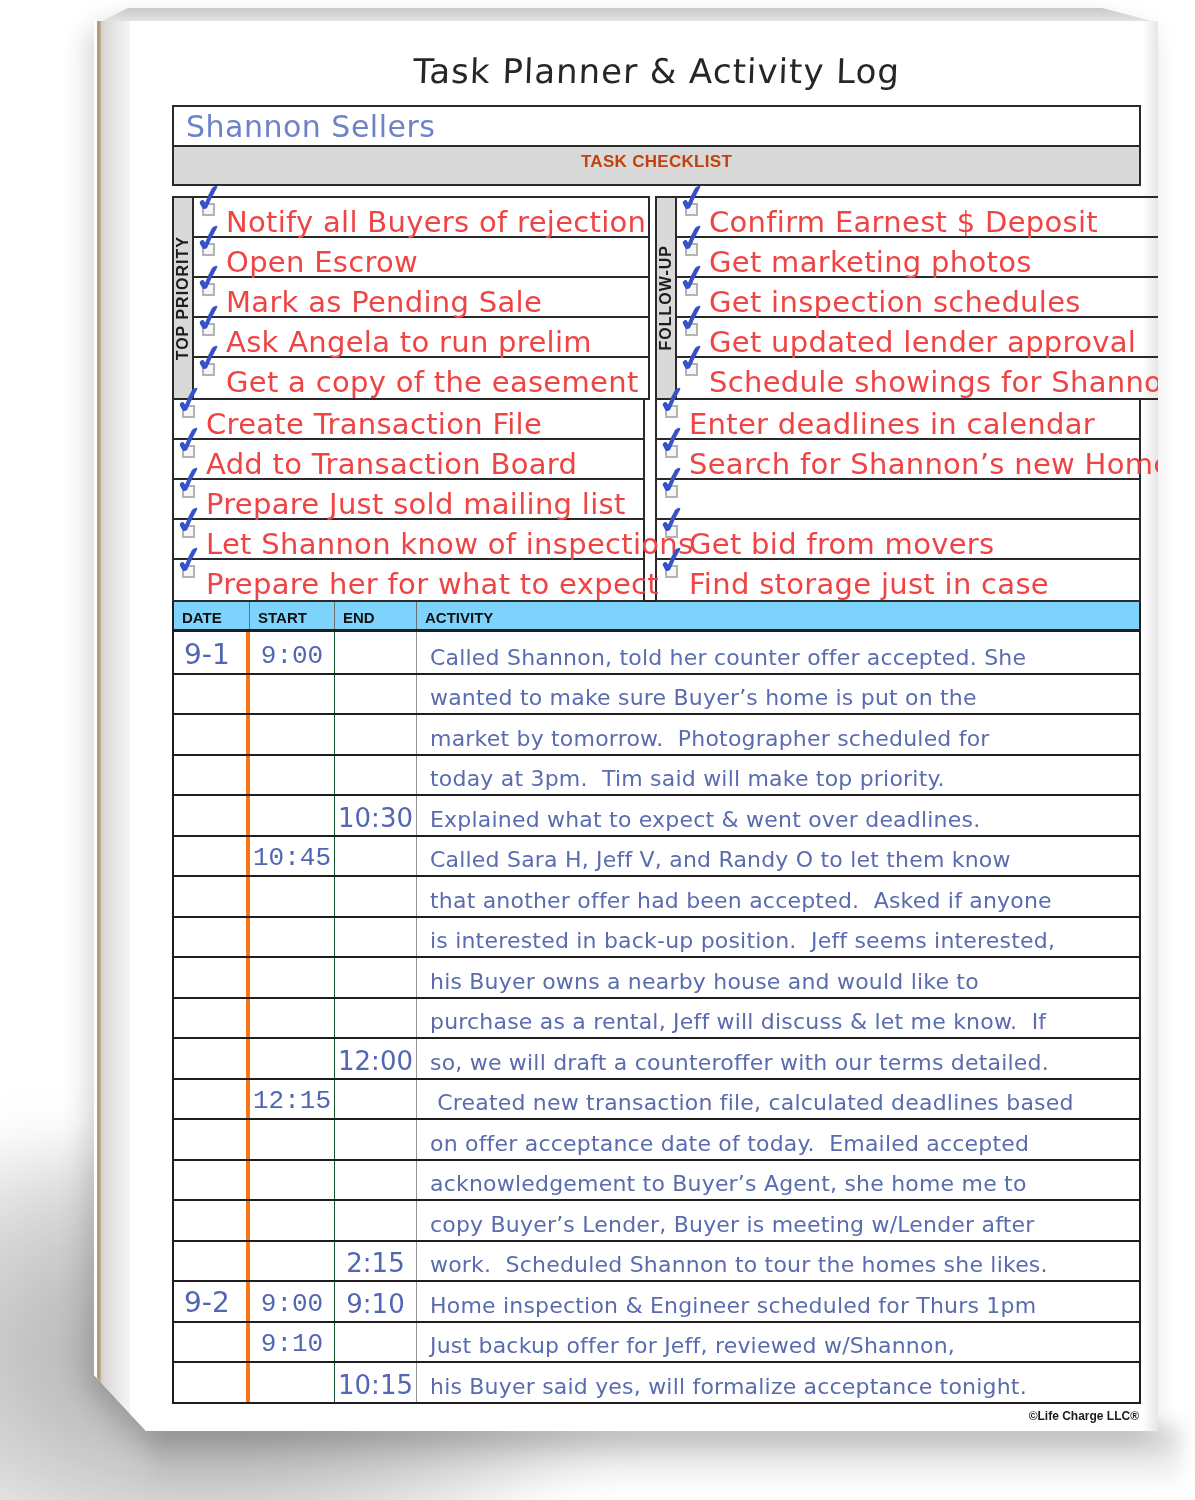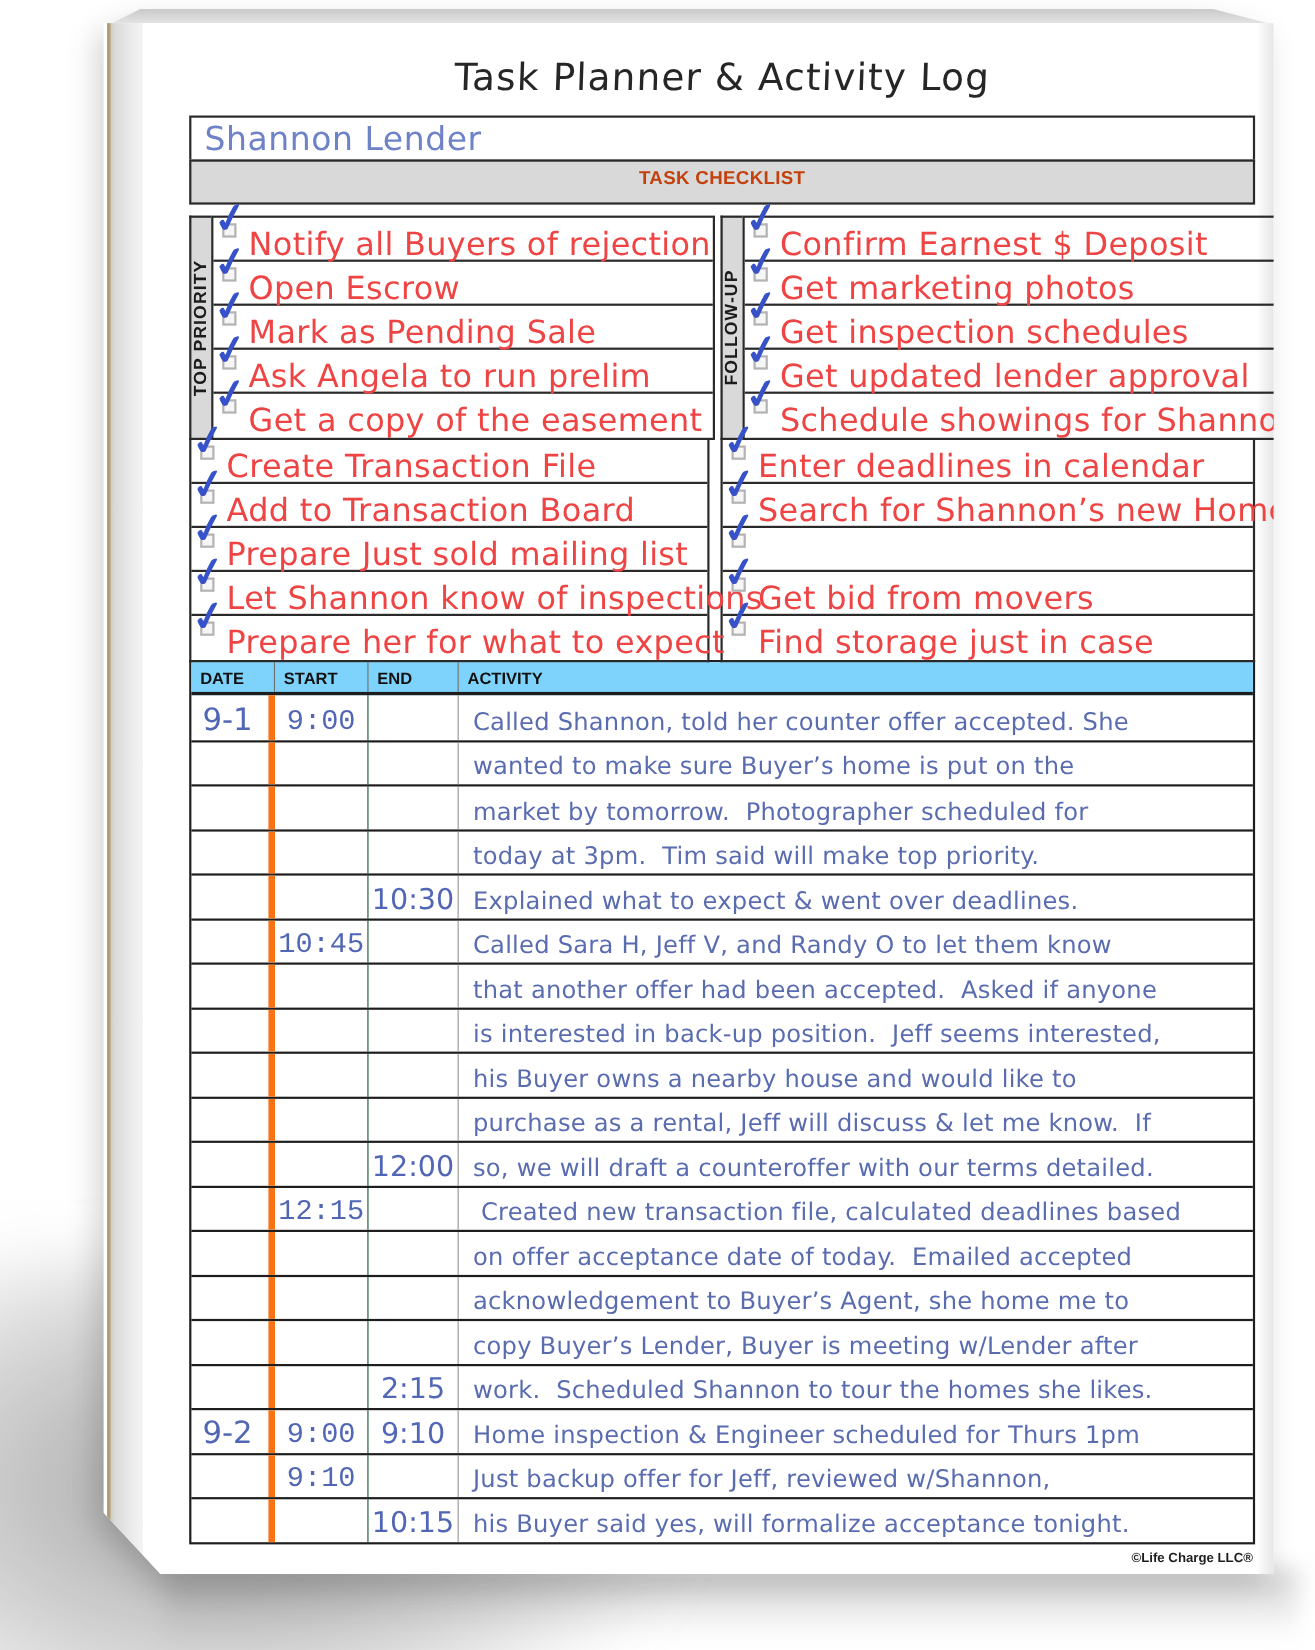--- a/index.html
+++ b/index.html
@@ -71,21 +71,21 @@
   .log{margin-top:-2px;border:2px solid #1e1e1e;}
   .log-head{display:grid;grid-template-columns:76px 85px 82px 1fr;background:#7dd3fc;
             border-bottom:3px solid #1e1e1e;height:30px;}
   .hcell{font-family:"Liberation Sans",sans-serif;font-weight:bold;font-size:15px;color:#111;
          padding:7px 0 0 8px;border-right:1px solid #6e6e6e;}
   .hcell.c3{border-right:none;}
   .log-row{display:grid;grid-template-columns:76px 85px 82px 1fr;height:40.5px;
            border-top:2px solid #1e1e1e;}
   .log-row:first-child{border-top:none;}
   .cell{display:flex;align-items:flex-end;padding-bottom:4px;line-height:1;overflow:visible;}
-  .cell.c0{border-right:6px solid #f97316;font-size:28px;color:#5166b4;padding-left:10px;}
+  .cell.c0{border-right:4px solid #f97316;font-size:28px;color:#5166b4;padding-left:10px;}
   .cell.c1{border-right:1px solid #14532d;font-size:26px;color:#5166b4;justify-content:center;font-family:Liberation Mono, monospace;}
   .cell.c2{border-right:1px solid #949494;font-size:26px;color:#5166b4;justify-content:center;}
   .cell.c3{font-size:22px;color:#5a6cb0;padding-left:13px;letter-spacing:.2px;white-space:pre;}
 
   .credit{margin-top:5px;text-align:right;font-family:"Liberation Sans",sans-serif;
           font-weight:bold;font-size:12px;color:#1d1d1d;padding-right:2px;}
 </style>
 </head>
 <body>
 
@@ -96,21 +96,21 @@
   <div class="pad-top"></div>
   <div class="pad-body">
     <div class="edge-left"></div>
     <div class="edge-right"></div>
     <div class="face">
       <div class="sheet">
 
         <div class="title">Task Planner &amp; Activity Log</div>
 
         <div class="name-row">
-          <span>Shannon Lender</span>
+          <span>Shannon Sellers</span>
         </div>
 
         <div class="bar">TASK CHECKLIST</div>
         <div class="spacer"></div>
 
         <div class="check-top">
           <div class="half h0">
             <div class="vlabel">
               <span>TOP PRIORITY</span>
             </div>

